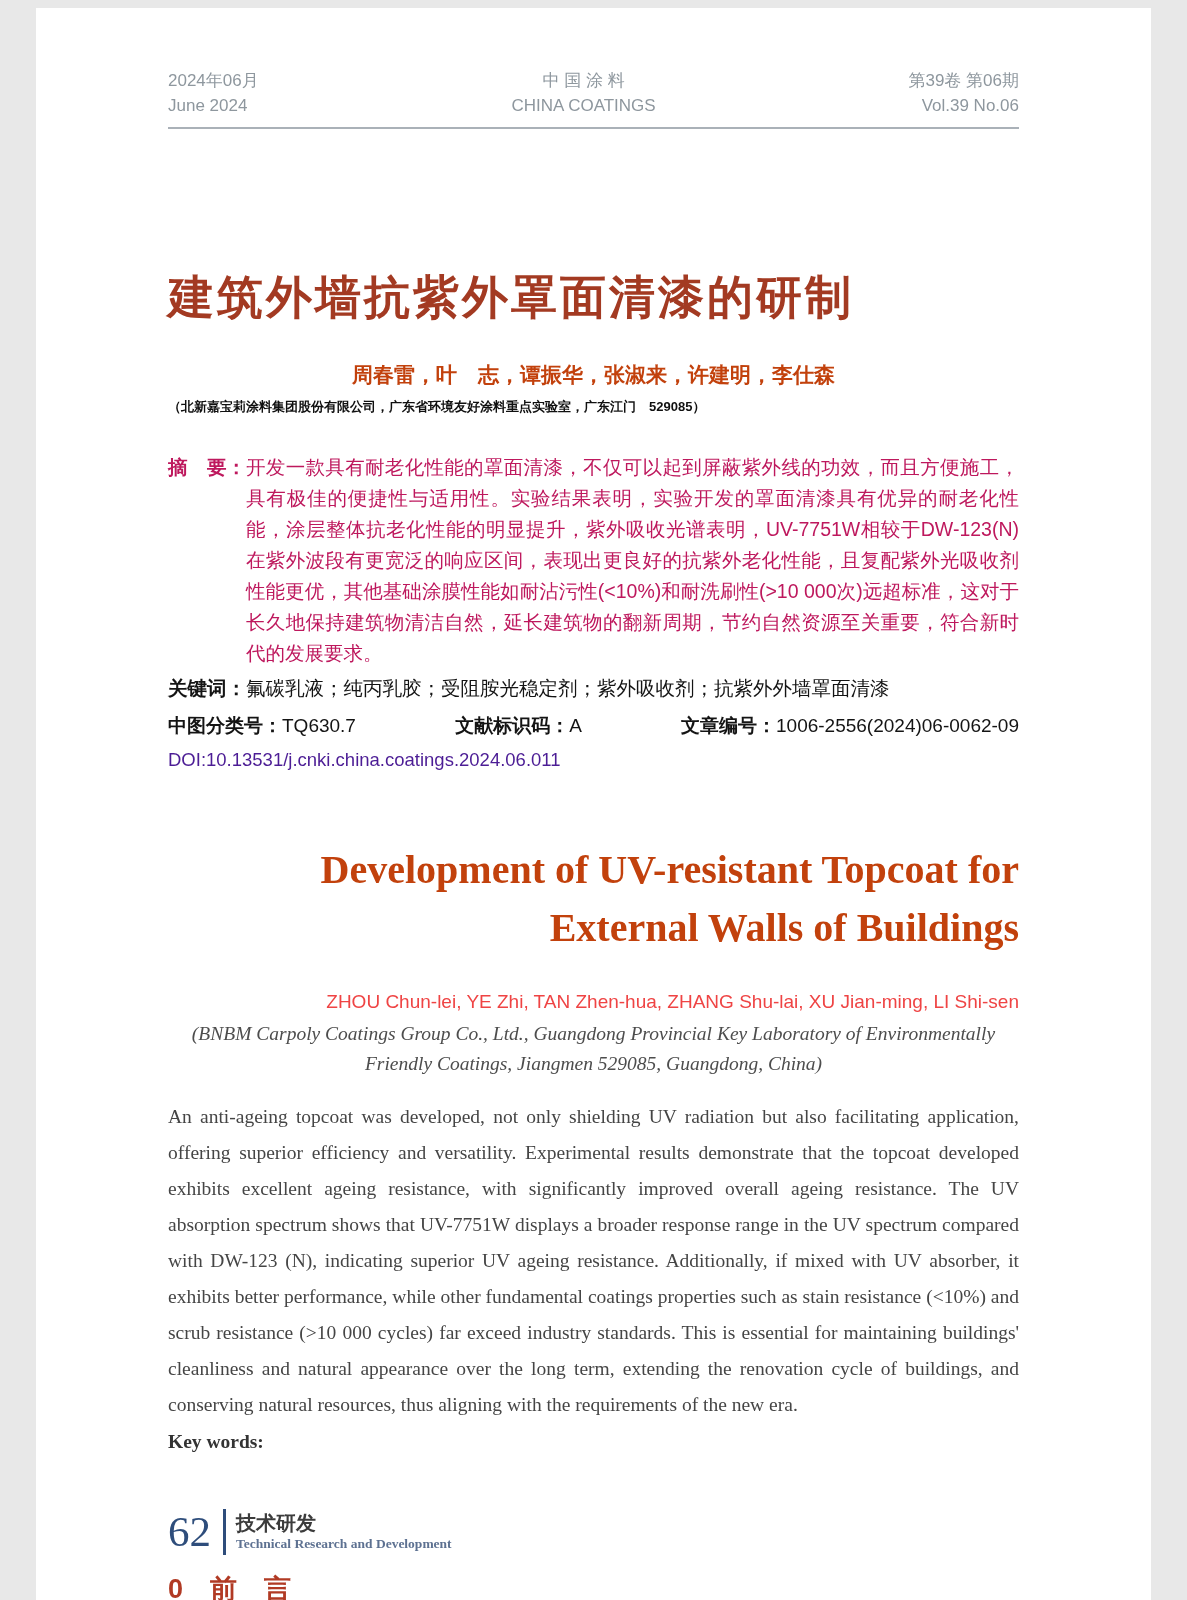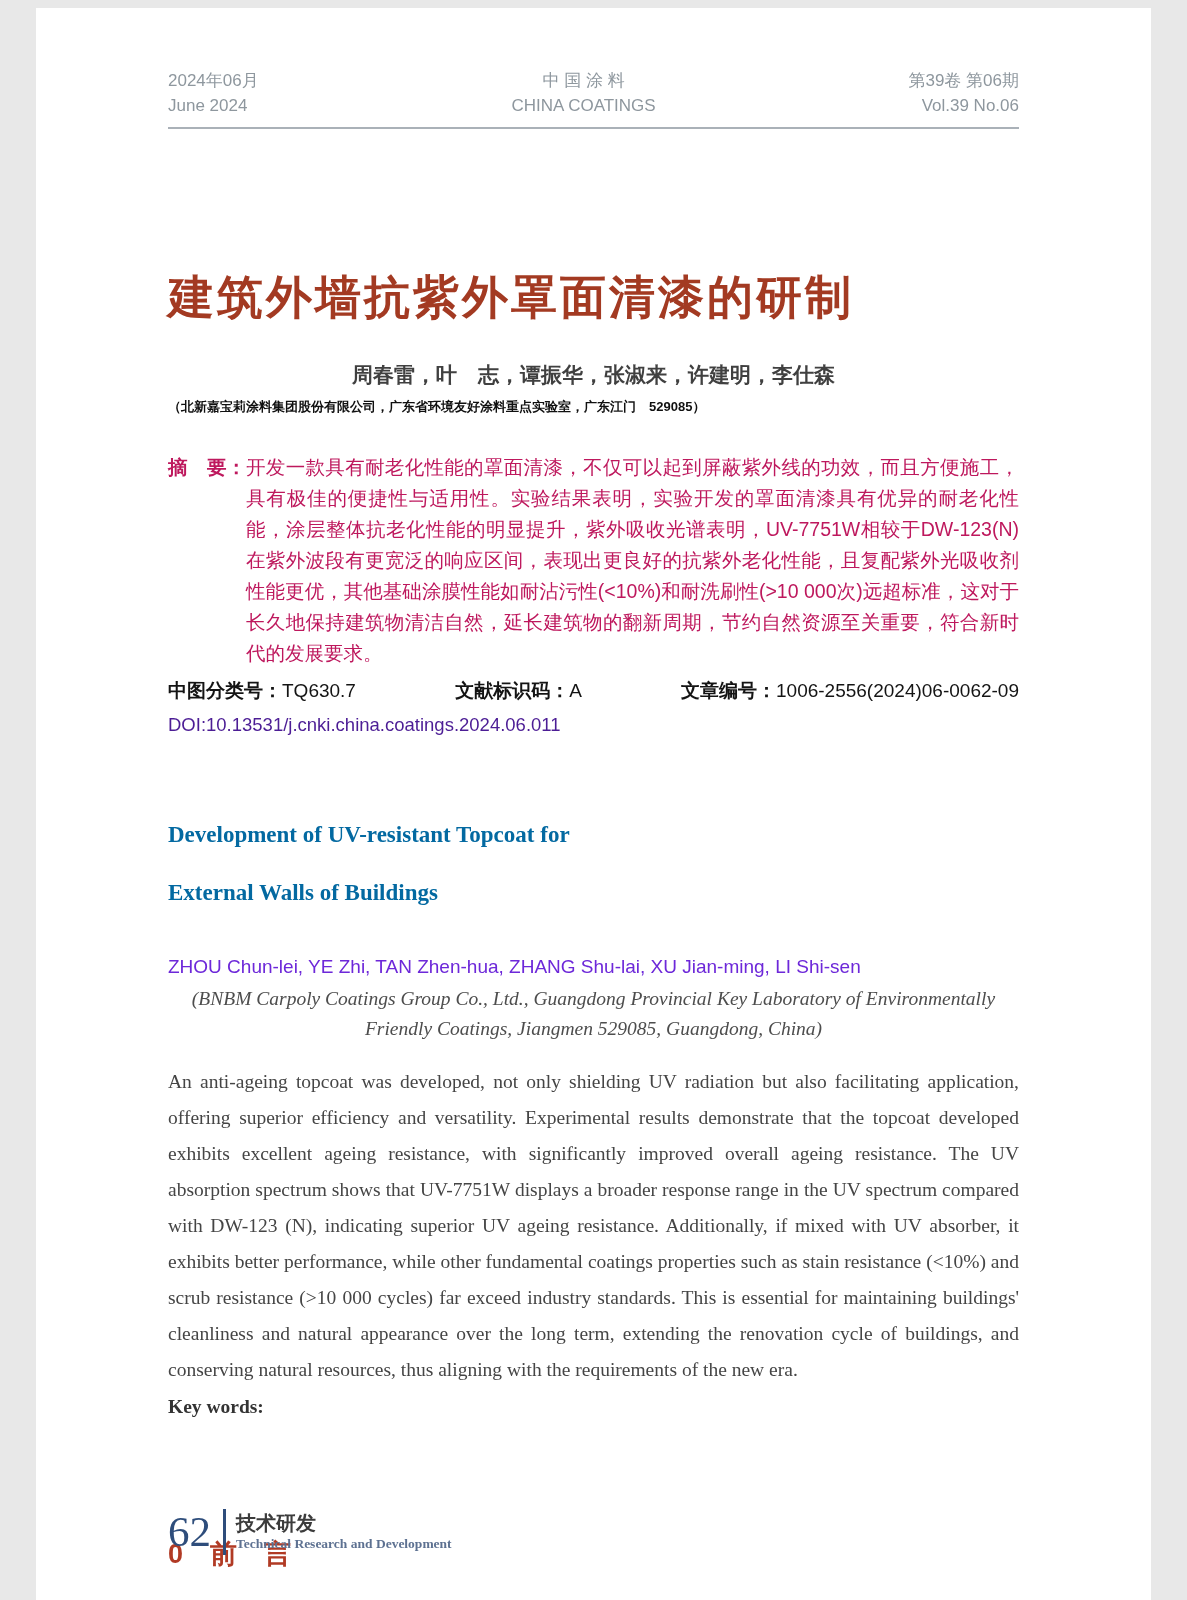--- a/index.html
+++ b/index.html
@@ -14,37 +14,37 @@
   
   .pheader { display:flex; justify-content:space-between; align-items:flex-start;
     margin-top:60px; color:#8e979e; font-size:17px; line-height:25px; }
   .pheader .c { text-align:center; }
   .pheader .r { text-align:right; }
   .header-rule { border:none; border-top:2px solid #aab1b8; margin-top:9px; }
 
   
   .title-cn { margin-top:138px; text-align:left; font-size:46px; font-weight:bold;
     color:#a33a22; letter-spacing:3px; }
-  .authors-cn { margin-top:32px; text-align:center; font-size:21px; font-weight:600; color:#404040; }
+  .authors-cn { margin-top:32px; text-align:center; font-size:21px; font-weight:600; color:#c2410c; }
   .affil-cn { margin-top:9px; text-align:left; font-size:13px; font-weight:600; color:#101010; }
 
   
   .abs-cn { margin-top:36px; display:flex; font-size:19.5px; line-height:31px; color:#be185d; }
   .hang-label { white-space:pre; flex:none; font-weight:600; }
   .abs-cn .text { text-align:justify; }
   .kw-cn { margin-top:4px; display:flex; font-size:19.5px; line-height:31px; color:#141414; }
   .meta-row { margin-top:9px; display:flex; justify-content:space-between;
     font-size:19px; color:#141414; }
   .meta-row b { font-weight:600; }
   .doi-line { margin-top:10px; font-family:Liberation Sans, sans-serif; font-size:18.5px; color:#4c1d95; }
 
   
-  .title-en { margin-top:70px; text-align:left; font-family:"Liberation Serif", serif;
-    font-weight:bold; color:#0369a1; font-size:23px; line-height:58px; }
-  .authors-en { margin-top:34px; text-align:left; font-size:19px; color:#6d28d9; }
+  .title-en { margin-top:70px; text-align:right; font-family:"Liberation Serif", serif;
+    font-weight:bold; color:#c2410c; font-size:40px; line-height:58px; }
+  .authors-en { margin-top:34px; text-align:right; font-size:19px; color:#ef4444; }
   .affil-en { margin-top:6px; text-align:center; font-family:"Liberation Serif", serif;
     font-style:italic; font-size:19.5px; color:#4d4d4d; line-height:30px; padding:0 10px; }
   .abs-en { margin-top:20px; display:flex; font-family:"Liberation Serif", serif;
     font-size:19.5px; line-height:36px; color:#454545; }
   .abs-en .hang-label { font-weight:bold; color:#333; font-family:"Liberation Serif", serif; }
   .abs-en .text { text-align:justify; }
   .kw-en { margin-top:2px; display:flex; font-family:"Liberation Serif", serif;
     font-size:19.5px; line-height:34px; color:#454545; }
   .kw-en .hang-label { font-weight:bold; color:#333; }
 
@@ -83,20 +83,24 @@
 
     <h1 class="title-cn">建筑外墙抗紫外罩面清漆的研制</h1>
     <div class="authors-cn">周春雷，叶　志，谭振华，张淑来，许建明，李仕森</div>
     <div class="affil-cn">（北新嘉宝莉涂料集团股份有限公司，广东省环境友好涂料重点实验室，广东江门　529085）</div>
 
     <div class="abs-cn">
       <span class="hang-label">摘　要：</span>
       <span class="text">开发一款具有耐老化性能的罩面清漆，不仅可以起到屏蔽紫外线的功效，而且方便施工，具有极佳的便捷性与适用性。实验结果表明，实验开发的罩面清漆具有优异的耐老化性能，涂层整体抗老化性能的明显提升，紫外吸收光谱表明，UV-7751W相较于DW-123(N)在紫外波段有更宽泛的响应区间，表现出更良好的抗紫外老化性能，且复配紫外光吸收剂性能更优，其他基础涂膜性能如耐沾污性(&lt;10%)和耐洗刷性(&gt;10 000次)远超标准，这对于长久地保持建筑物清洁自然，延长建筑物的翻新周期，节约自然资源至关重要，符合新时代的发展要求。</span>
     </div>
 
+    <div class="kw-cn">
+      <span class="hang-label">关键词：</span>
+      <span class="text">氟碳乳液；纯丙乳胶；受阻胺光稳定剂；紫外吸收剂；抗紫外外墙罩面清漆</span>
+    </div>
 
     <div class="meta-row">
       <span><b>中图分类号：</b><span>TQ630.7</span></span>
       <span><b>文献标识码：</b><span>A</span></span>
       <span><b>文章编号：</b><span>1006-2556(2024)06-0062-09</span></span>
     </div>
 
     <div class="doi-line">DOI:10.13531/j.cnki.china.coatings.2024.06.011</div>
 
     <div class="title-en">

